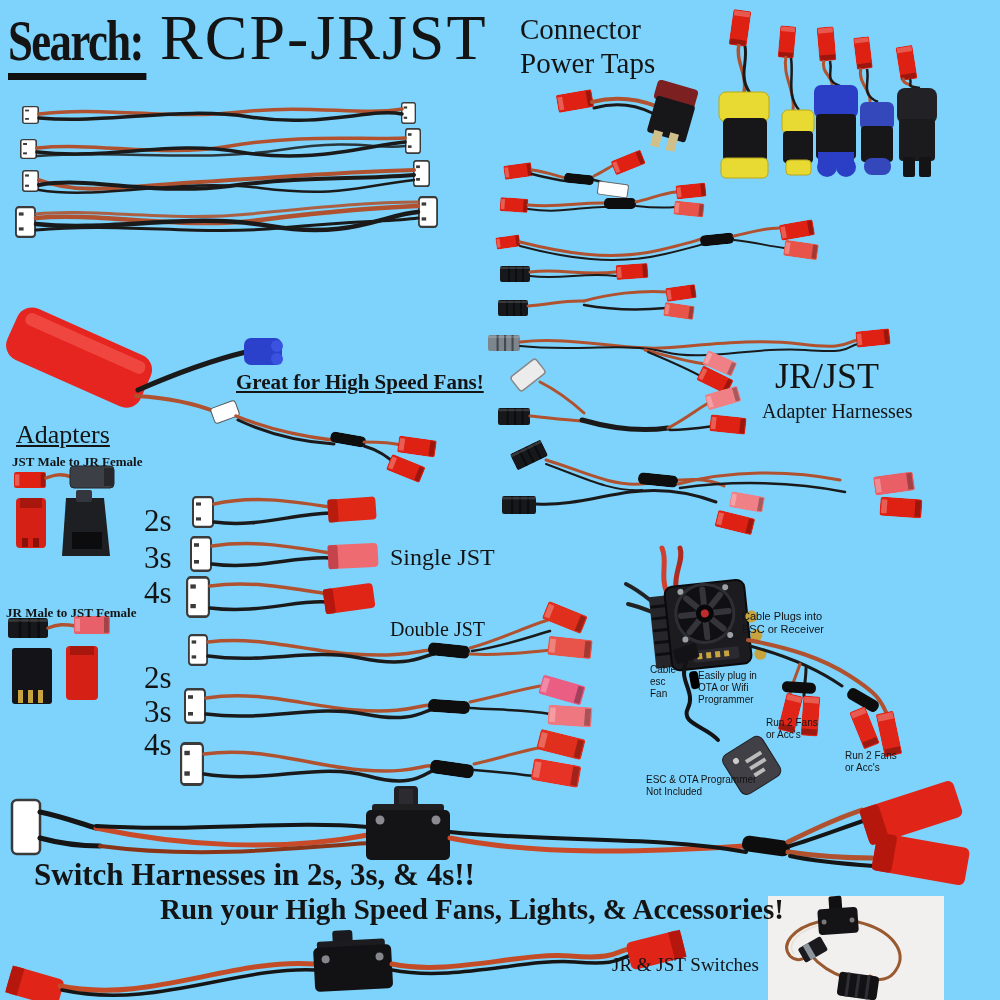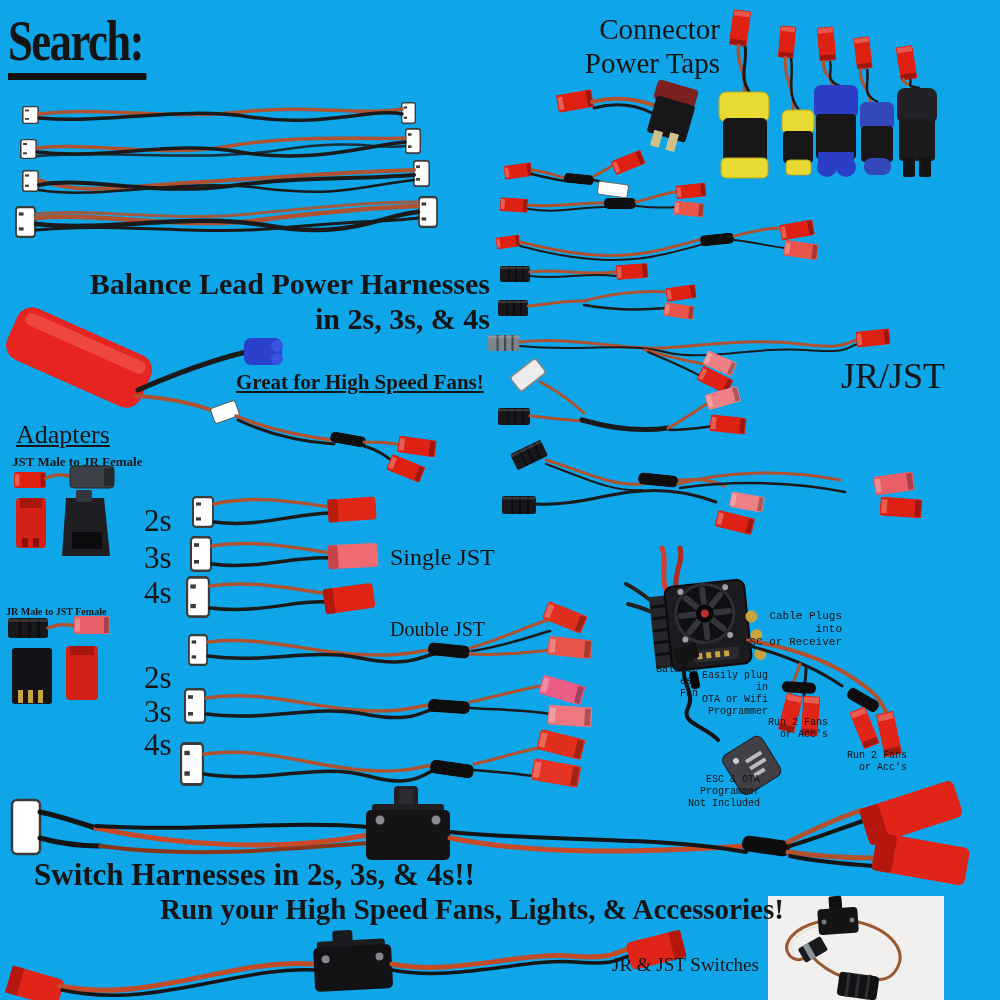--- a/index.html
+++ b/index.html
@@ -1,34 +1,34 @@
 <!DOCTYPE html>
 <html><head>
 <meta charset="utf-8">
 <style>
   html,body{margin:0;padding:0;background:#fff}
-  #canvas{position:relative;width:1000px;height:1000px;background:#0ea5e9;overflow:hidden}
+  #canvas{position:relative;width:1000px;height:1000px;background:#7dd3fc;overflow:hidden}
   #art{position:absolute;left:0;top:0}
   .t{position:absolute;white-space:pre-line;color:#141414;line-height:1.15}
   .serif{font-family:"Liberation Serif",serif}
-  .sans{font-family:Liberation Mono, monospace}
+  .sans{font-family:Liberation Sans, sans-serif}
   .b{font-weight:bold}
   .sb{font-weight:600}
-  .c{text-align:right}
+  .c{text-align:left}
   .u{text-decoration:underline}
   #search-label{left:8px;top:12px;font-size:56px;font-weight:bold;letter-spacing:-2px;
     transform:scaleX(.80);transform-origin:left top;border-bottom:7px solid #101010;
     padding:0 4px 2px 0;display:inline-block;line-height:1.05}
   #sku{left:160px;top:4px;font-size:64px;letter-spacing:2px;line-height:1.05}
   #taps-heading{left:520px;top:12px;width:200px;font-size:29px;line-height:34px}
   #balance-heading{left:10px;top:266px;width:480px;font-size:30px;line-height:35px}
   #great-fans{left:236px;top:370px;font-size:21px}
   #adapters-heading{left:16px;top:420px;font-size:26px}
   #jst-jr-label{left:12px;top:455px;font-size:13px}
-  #jr-jst-label{left:6px;top:606px;font-size:10px}
+  #jr-jst-label{left:6px;top:606px;font-size:13px}
   .size-label{left:144px;font-size:31px}
   #single-jst-label{left:390px;top:544px;font-size:24px}
   #double-jst-label{left:390px;top:618px;font-size:20px}
   #jrjst-1{left:775px;top:356px;width:170px;font-size:36px}
   #jrjst-2{left:762px;top:400px;width:190px;font-size:20px}
   #hobby-heading{left:690px;top:546px;width:298px;font-size:24px;line-height:29px}
   #cable-note{left:742px;top:610px;width:100px;font-size:11px;line-height:13px}
   #unplug-note{left:650px;top:664px;width:48px;font-size:10px;line-height:12px}
   #prog-note{left:698px;top:670px;width:70px;font-size:10px;line-height:12px}
   #fans1{left:766px;top:717px;width:62px;font-size:10px;line-height:12px}
@@ -456,44 +456,45 @@
     <g transform="rotate(8 858 986)">
       <rect x="838" y="974" width="40" height="24" rx="4" fill="#121214"></rect>
       <rect x="846" y="974" width="3" height="24" fill="#2e2e34"></rect>
       <rect x="856" y="974" width="3" height="24" fill="#2e2e34"></rect>
       <rect x="866" y="974" width="3" height="24" fill="#2e2e34"></rect>
     </g>
   </g>
 </svg>
 
 <div class="t serif" id="search-label">Search:</div>
+<div class="t serif" id="sku">RCP-JRJST</div>
 <div class="t serif c" id="taps-heading">Connector
 Power Taps</div>
 
-<div class="t serif c sb" id="balance-heading"><span>Balance Lead Power Harnesses</span><br><span>in 2s, 3s, &amp; 4s</span></div>
 <div class="t serif b u" id="great-fans">Great for High Speed Fans!</div>
 
 <div class="t serif u" id="adapters-heading">Adapters</div>
 <div class="t serif b" id="jst-jr-label">JST Male to JR Female</div>
 <div class="t serif b" id="jr-jst-label">JR Male to JST Female</div>
 
 <div class="t serif size-label" style="top:503px">2s</div>
 <div class="t serif size-label" style="top:540px">3s</div>
 <div class="t serif size-label" style="top:575px">4s</div>
 <div class="t serif" id="single-jst-label">Single JST</div>
 <div class="t serif" id="double-jst-label">Double JST</div>
 <div class="t serif size-label" style="top:660px">2s</div>
 <div class="t serif size-label" style="top:694px">3s</div>
 <div class="t serif size-label" style="top:727px">4s</div>
 
 <div class="t serif c" id="jrjst-1">JR/JST</div>
+<div class="t serif c" id="jrjst-2">Adapter Harnesses</div>
 
 <div class="t sans c" id="cable-note">Cable Plugs into
 ESC or Receiver</div>
-<div class="t sans c" id="unplug-note">Balance
+<div class="t sans c" id="unplug-note">Cable
 esc
 Fan</div>
 <div class="t sans c" id="prog-note">Easily plug in
 OTA or Wifi
 Programmer</div>
 <div class="t sans c" id="fans1">Run 2 Fans
 or Acc's</div>
 <div class="t sans c" id="fans2">Run 2 Fans
 or Acc's</div>
 <div class="t sans c" id="disclaimer">ESC &amp; OTA Programmer

